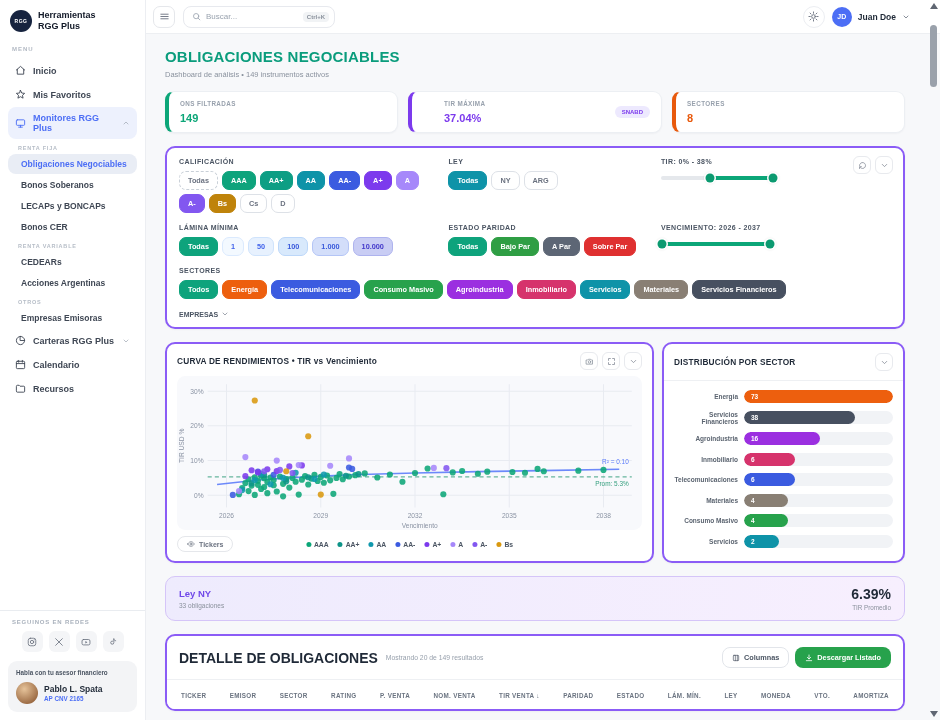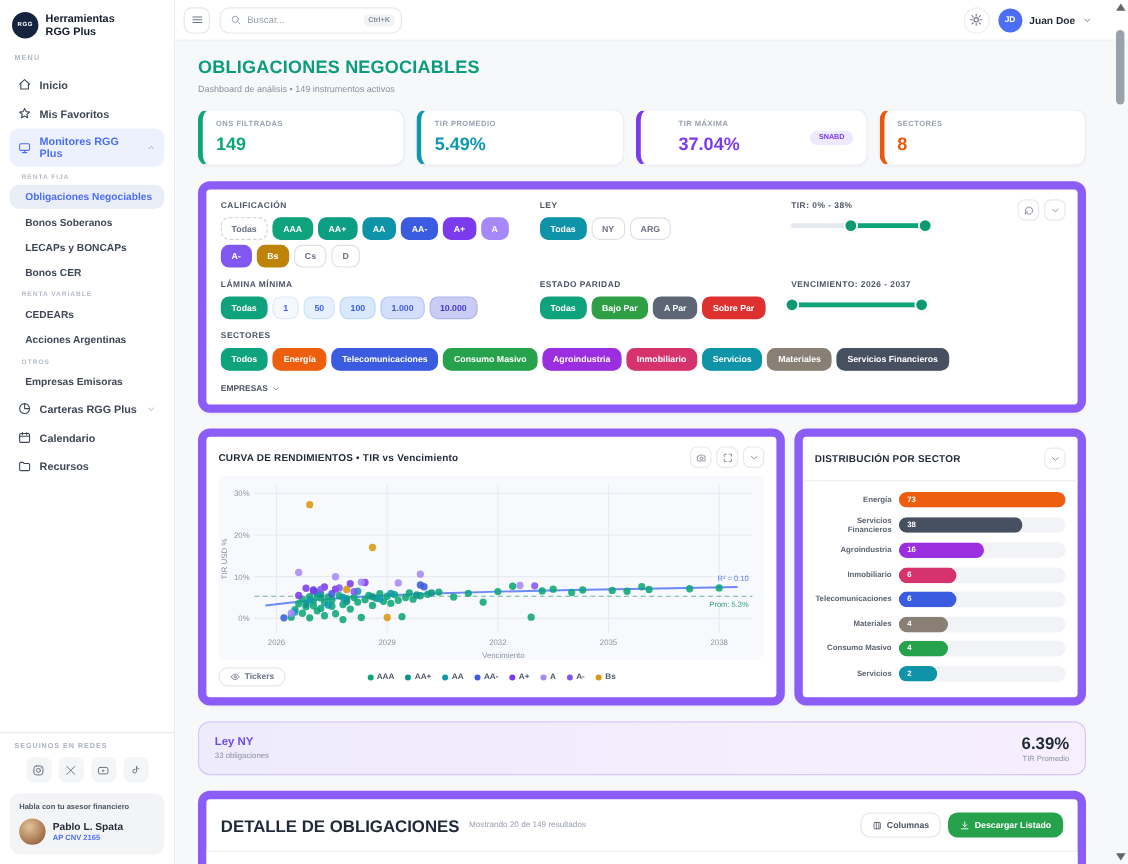--- a/index.html
+++ b/index.html
@@ -47,41 +47,41 @@
 .avatar{width:20px;height:20px;border-radius:50%;background:#4c6ef5;color:#fff;font-size:7px;font-weight:800;display:flex;align-items:center;justify-content:center}
 .user-name{font-size:8.5px;font-weight:800;color:#1f2937}
 .user-chevron svg{width:8px;height:8px;color:#6b7280}
 .content{flex:1;overflow:hidden;padding:14px 35px 0 19px}
 .page-title{font-size:15px;font-weight:800;color:#0a9c7c;letter-spacing:.2px}
 .subtitle{font-size:7.5px;color:#8a929e;margin:5px 0 12px}
 
 .stats{display:flex;gap:10px;margin-bottom:13px}
 .stat-card{flex:1;background:#fff;border:1px solid #eceff3;border-left:4px solid #ccc;border-radius:9px;padding:8px 11px;display:flex;justify-content:space-between;box-shadow:0 1px 2px rgba(16,24,40,.04)}
 .stat-label{font-size:6.3px;color:#98a1ad;font-weight:700;letter-spacing:.4px}
-.stat-value{font-size:15px;font-weight:800;margin-top:5px}
+.stat-value{font-size:11px;font-weight:800;margin-top:5px}
 .stat-badge{font-size:6px;background:#ede9fe;color:#7c3aed;font-weight:800;border-radius:999px;padding:3px 7px;height:fit-content;align-self:center}
 
 .filter-card{background:#fff;border:1px solid #eceff3;border-radius:10px;padding:10px 12px 9px;position:relative;margin-bottom:13px;box-shadow:0 1px 2px rgba(16,24,40,.04)}
 .filter-actions{position:absolute;top:8px;right:10px;display:flex;gap:4px}
 .ghost-btn{width:18px;height:18px;border:1px solid #e8eaee;background:#fff;border-radius:6px;color:#8a919c;display:flex;align-items:center;justify-content:center;cursor:pointer}
 .ghost-btn svg{width:9px;height:9px}
 .filter-grid{display:grid;grid-template-columns:37% 29% 34%;row-gap:11px;column-gap:6px}
 .filter-label{font-size:7px;font-weight:800;color:#4b5563;letter-spacing:.4px;margin-bottom:6px}
 .chip-row{display:flex;flex-wrap:wrap;gap:4px}
 .chip{font-size:7.3px;font-weight:800;padding:4px 8px;border-radius:7px;border:1px solid transparent;cursor:pointer;white-space:nowrap}
 .chip.dashed{border-style:dashed}
 .slider{position:relative;height:4px;background:#e5e8ec;border-radius:999px;margin-top:11px;width:112px}
 .slider .fill{position:absolute;height:100%;background:#0ca678;border-radius:999px}
 .slider .handle{position:absolute;top:50%;width:9px;height:9px;background:#0b9a70;border-radius:50%;transform:translate(-50%,-50%);box-shadow:0 0 0 1.5px #fff,0 0 2px 2px rgba(0,0,0,.05)}
 .sectores-row{grid-column:1/4}
 .empresas{display:flex;align-items:center;gap:3px;font-size:7px;font-weight:800;color:#4b5563;margin-top:11px;cursor:pointer}
 .empresas svg{width:8px;height:8px;color:#8a919c}
 
 .charts-row{display:flex;gap:8px;margin-bottom:13px;align-items:stretch}
-.card{background:#fff;border:7px solid #8b5cf6;border-radius:10px;box-shadow:0 1px 2px rgba(16,24,40,.04)}
+.card{background:#fff;border:2px solid #8b5cf6;border-radius:10px;box-shadow:0 1px 2px rgba(16,24,40,.04)}
 .scatter-card{flex:1;padding:8px 10px;min-width:0}
 .card-head{display:flex;align-items:center;justify-content:space-between}
 .card-title{font-size:8.3px;font-weight:800;color:#1f2937;letter-spacing:.2px}
 .head-actions{display:flex;gap:4px}
 #scatter{width:100%;height:154px;display:block;margin-top:6px}
 .chart-footer{display:flex;align-items:center;margin-top:6px;position:relative;height:16px}
 .tickers-btn{display:flex;align-items:center;gap:4px;font-size:7px;font-weight:700;color:#6b7280;border:1px solid #e5e7eb;border-radius:999px;padding:3px 9px;background:#fff;cursor:pointer}
 .tickers-btn svg{width:8px;height:8px}
 .legend{position:absolute;left:50%;transform:translateX(-50%);display:flex;gap:9px;align-items:center}
 .legend-item{display:flex;gap:3px;align-items:center;font-size:6.8px;font-weight:700;color:#4b5563}
@@ -288,26 +288,20 @@
 
     <div class="content">
       <h1 class="page-title">OBLIGACIONES NEGOCIABLES</h1>
       <div class="subtitle">Dashboard de análisis • 149 instrumentos activos</div>
 
       <div class="stats" id="stats">
           <div class="stat-card" style="border-left-color: rgb(12, 166, 120);">
             <div>
               <div class="stat-label">ONS FILTRADAS</div>
               <div class="stat-value" style="color:#0ca678">149</div>
-            </div>
-          </div>
-          <div class="stat-card" style="border-left-color: rgb(14, 151, 176);">
-            <div>
-              <div class="stat-label">TIR PROMEDIO</div>
-              <div class="stat-value" style="color:#0e97b0">5.49%</div>
             </div>
           </div>
           <div class="stat-card" style="border-left-color: rgb(124, 58, 237); padding-left: 32px;">
             <div>
               <div class="stat-label">TIR MÁXIMA</div>
               <div class="stat-value" style="color:#7c3aed">37.04%</div>
             </div>
             <span class="stat-badge">SNABD</span>
           </div>
           <div class="stat-card" style="border-left-color: rgb(232, 89, 12);">

